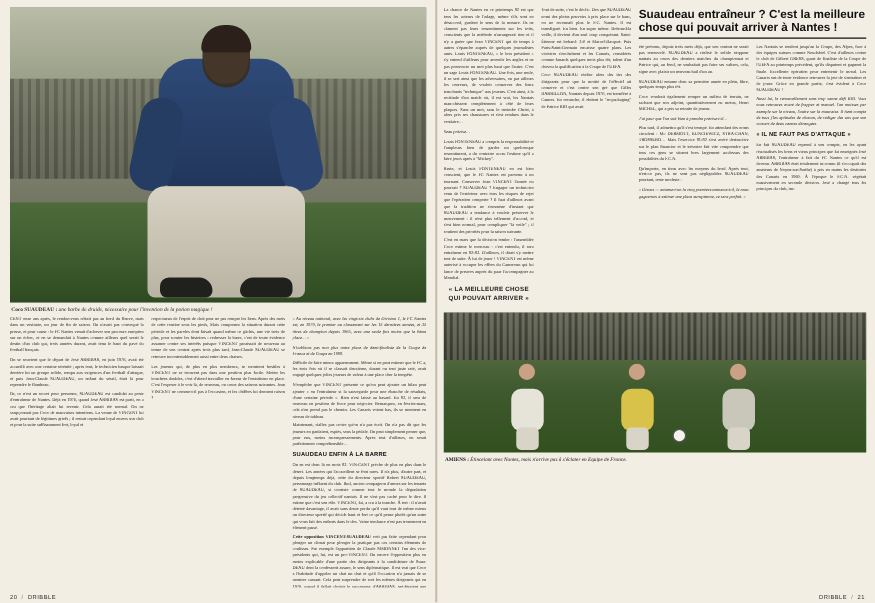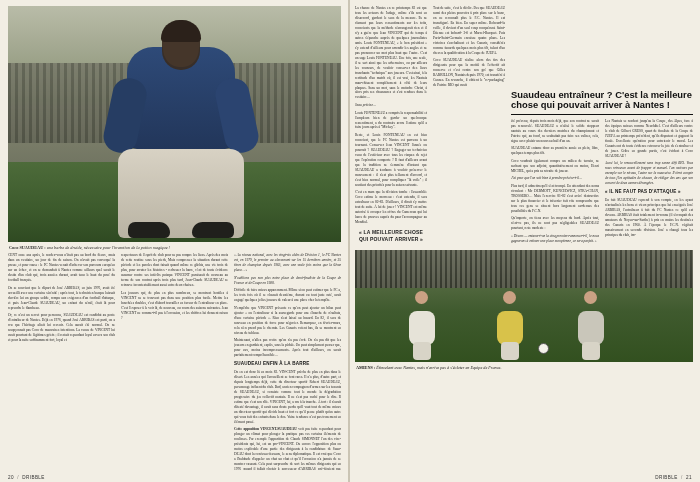--- a/index.html
+++ b/index.html
@@ -141,21 +141,21 @@
   .headline{
     font-family:"Liberation Sans", sans-serif;
     font-weight:bold;
     font-size:9.4px;
     line-height:1.12;
     color:#111;
     border-bottom:1.2px solid #111;
     padding:0 0 3px 0;margin:0 0 4px 0;
   }
   .r-top{
-    display:flex;gap:6px;align-items:flex-end;
+    display:flex;gap:6px;
   }
   .r-left-cols{display:flex;gap:6px;flex:0 0 150px;}
   .r-right{flex:1;}
   
   .photo-bottom{
     position:relative;
     width:100%;height:112px;
     margin-top:4px;
     background:linear-gradient(180deg,#6b7a55,#3f5a2e 55%,#32501f);
     overflow:hidden;

